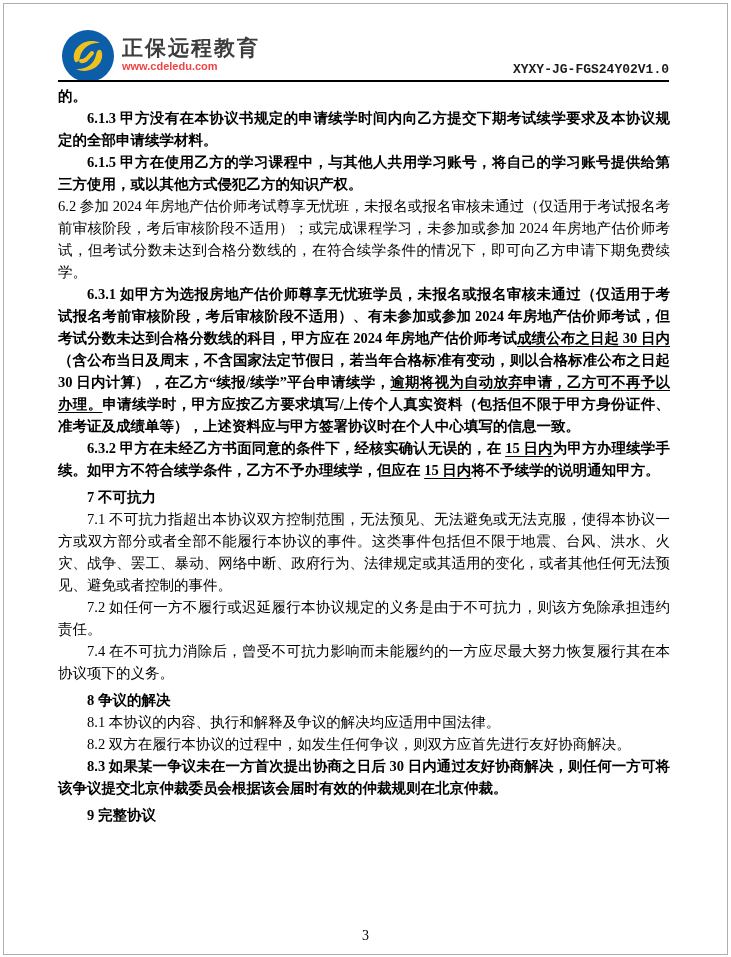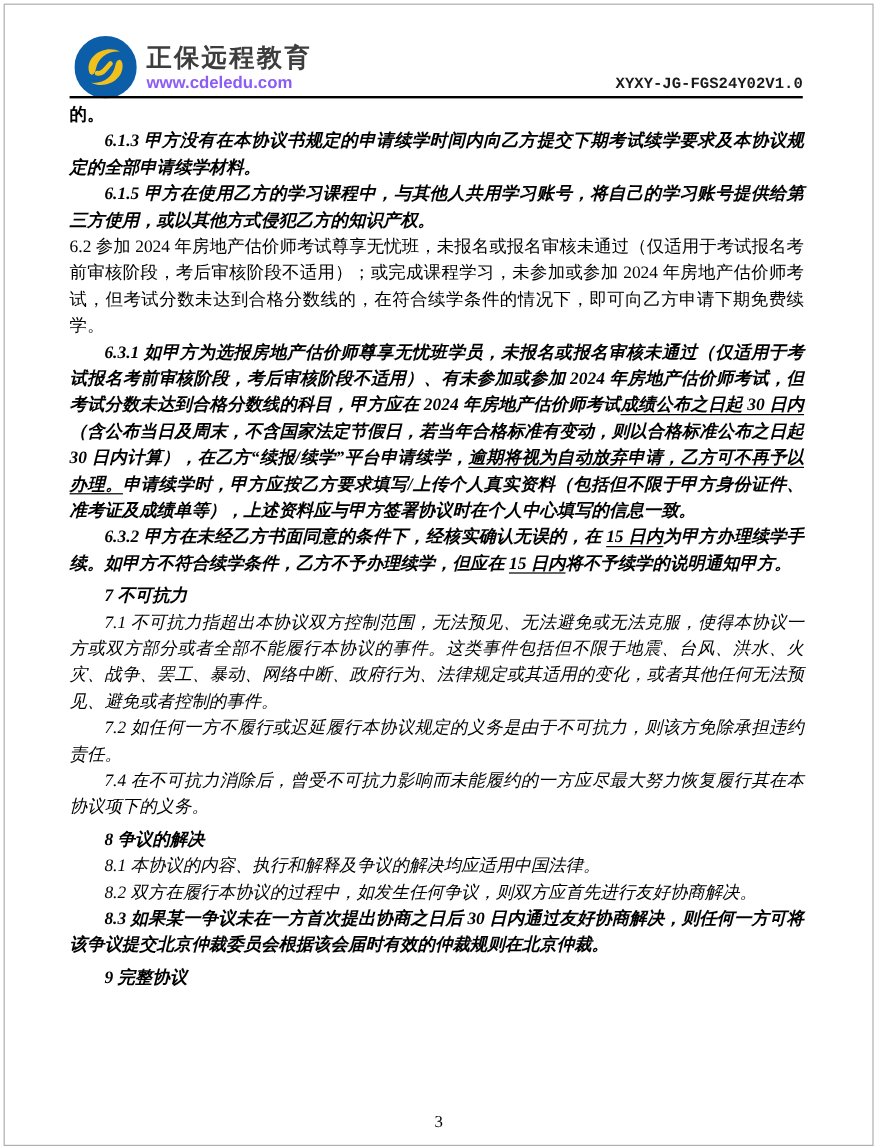--- a/index.html
+++ b/index.html
@@ -22,40 +22,40 @@
   }
   .brand-name {
     position: absolute; left: 122px; top: 34px;
     font-family: "Liberation Sans", "DejaVu Sans", sans-serif;
     font-size: 21px; font-weight: 700; color: #3d3d3d; letter-spacing: 2px;
     white-space: nowrap;
   }
   .brand-url {
     position: absolute; left: 122px; top: 60px;
     font-family: "Liberation Sans", "DejaVu Sans", sans-serif;
-    font-size: 14px; font-weight: 700; color: #8b5cf6;
+    font-size: 11px; font-weight: 700; color: #ef4444;
   }
   .doc-code {
     position: absolute; right: 62px; top: 62px;
     font-family: Liberation Mono, monospace;
     font-size: 13px; font-weight: 700; color: #1a1a1a; letter-spacing: 0px;
     white-space: nowrap;
   }
   .header-rule {
     position: absolute; left: 58px; right: 62px; top: 80px;
     height: 2px; background: #000;
   }
   
   .doc-body {
     position: absolute; left: 58px; top: 85px; width: 612px;
     font-size: 14.5px; line-height: 22px; color: #000;
     text-align: justify;
   }
   .para { margin: 0; }
-  .para.indent { text-indent: 2em; font-style: italic; }
+  .para.indent { text-indent: 2em; }
   .para.bold { font-weight: 700; }
   .para.heading { margin-top: 5px; }
   .seg-u { text-decoration: underline; text-underline-offset: 3px; }
   
   .page-number {
     position: absolute; left: 0; width: 731px; top: 928px;
     text-align: center; font-size: 14px; color: #000;
   }
 </style>
 </head>

